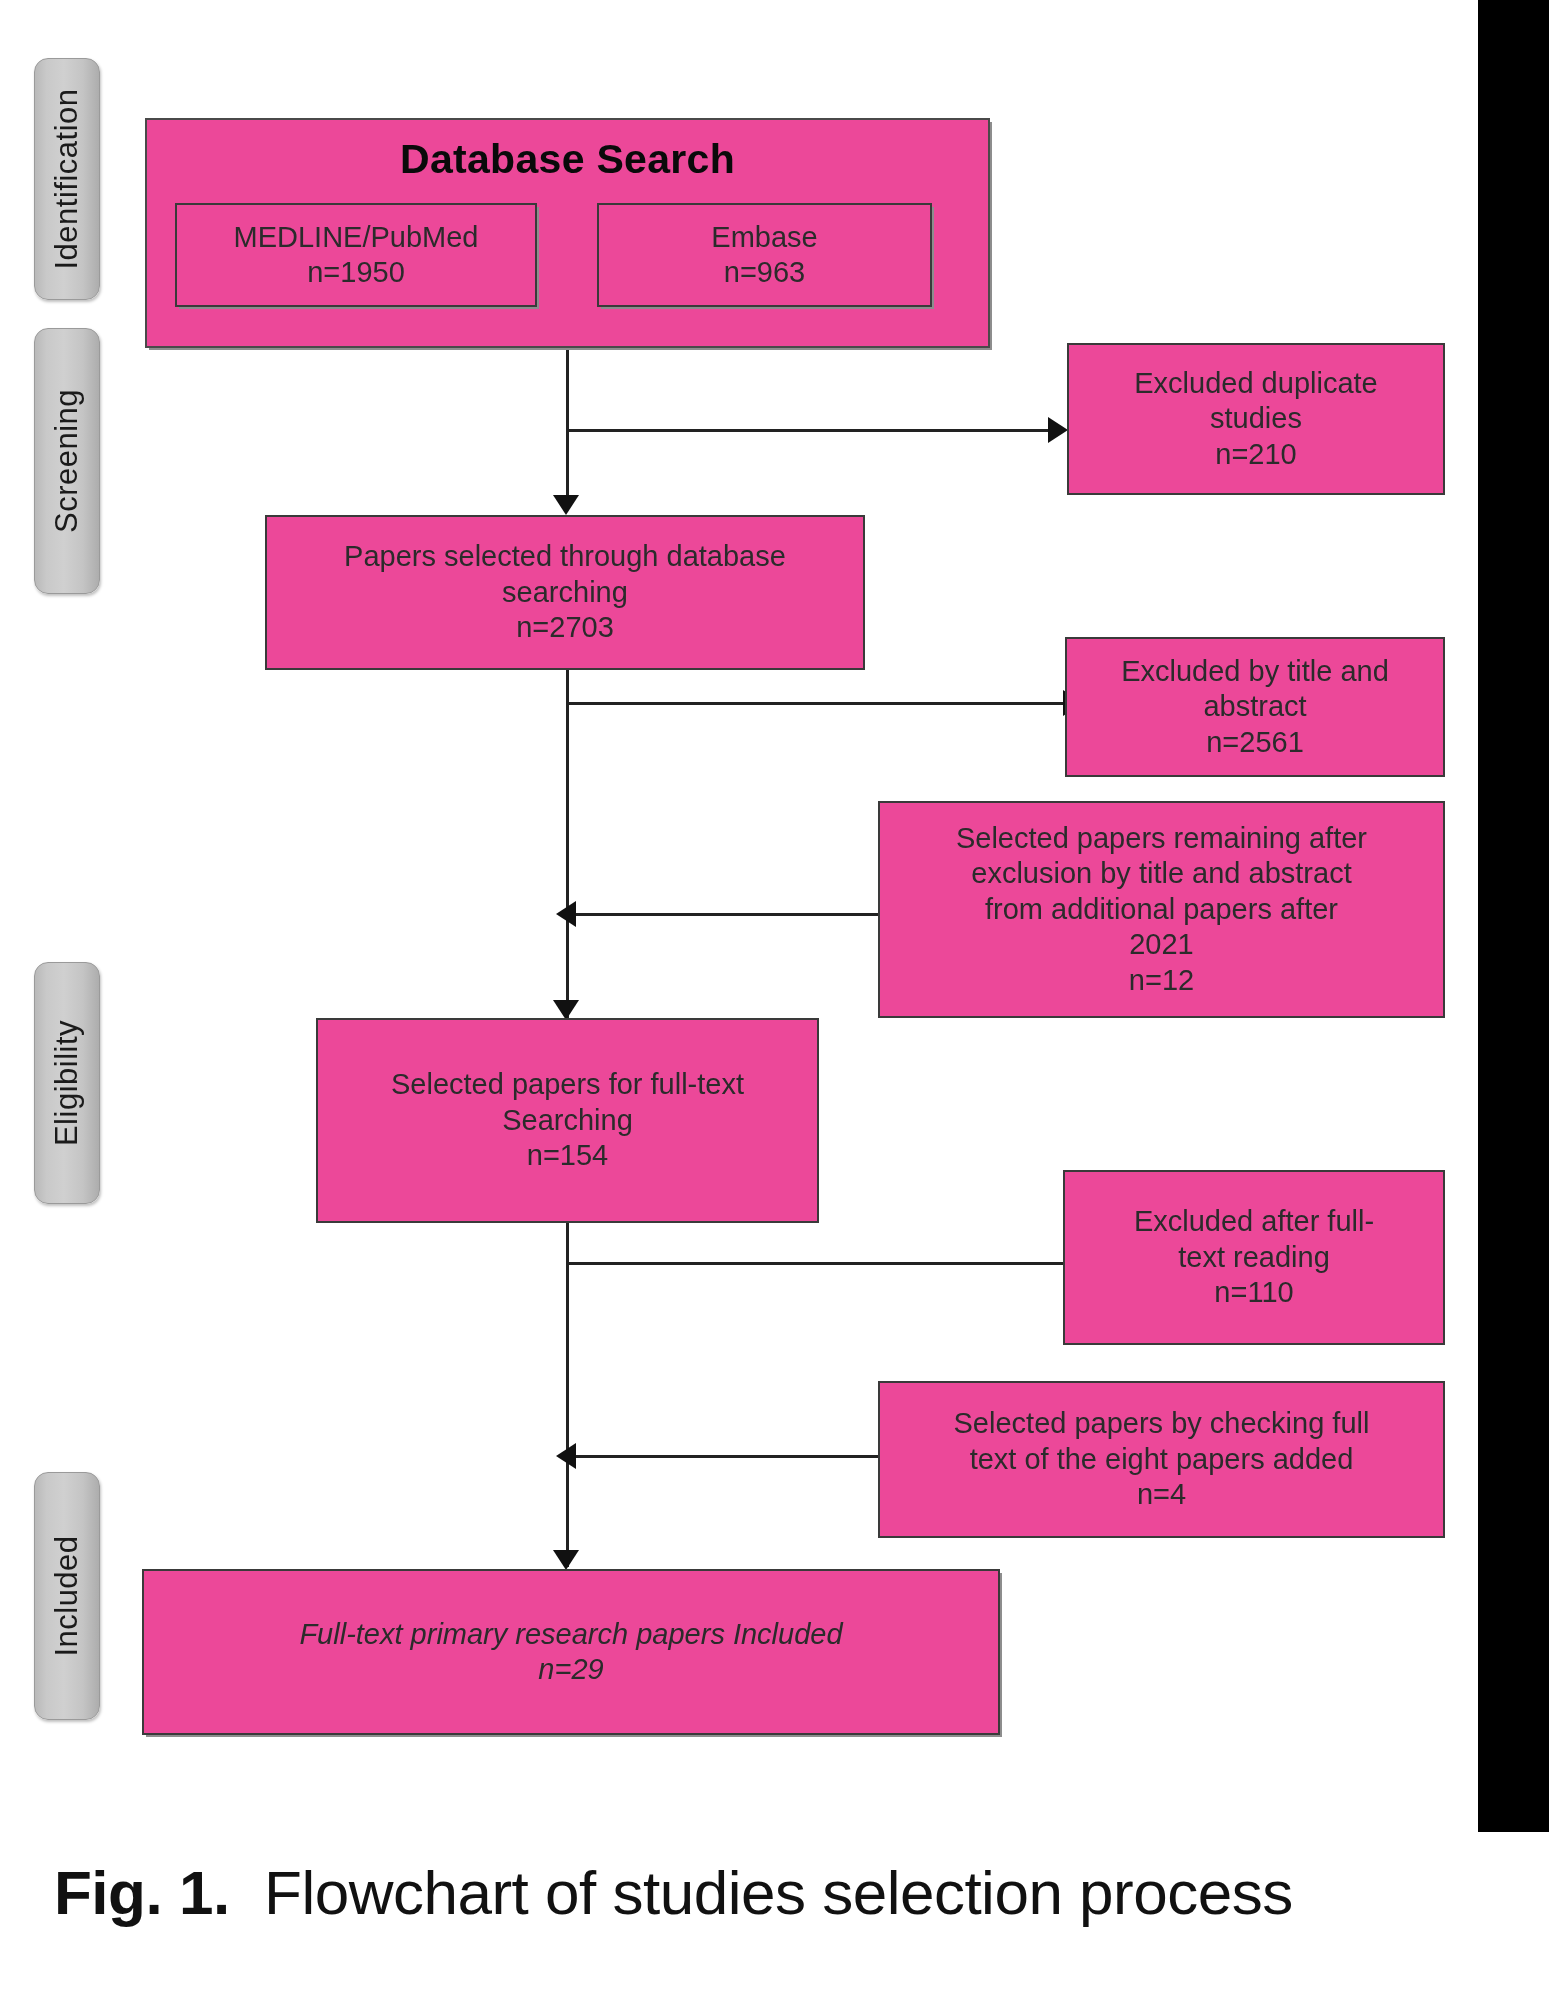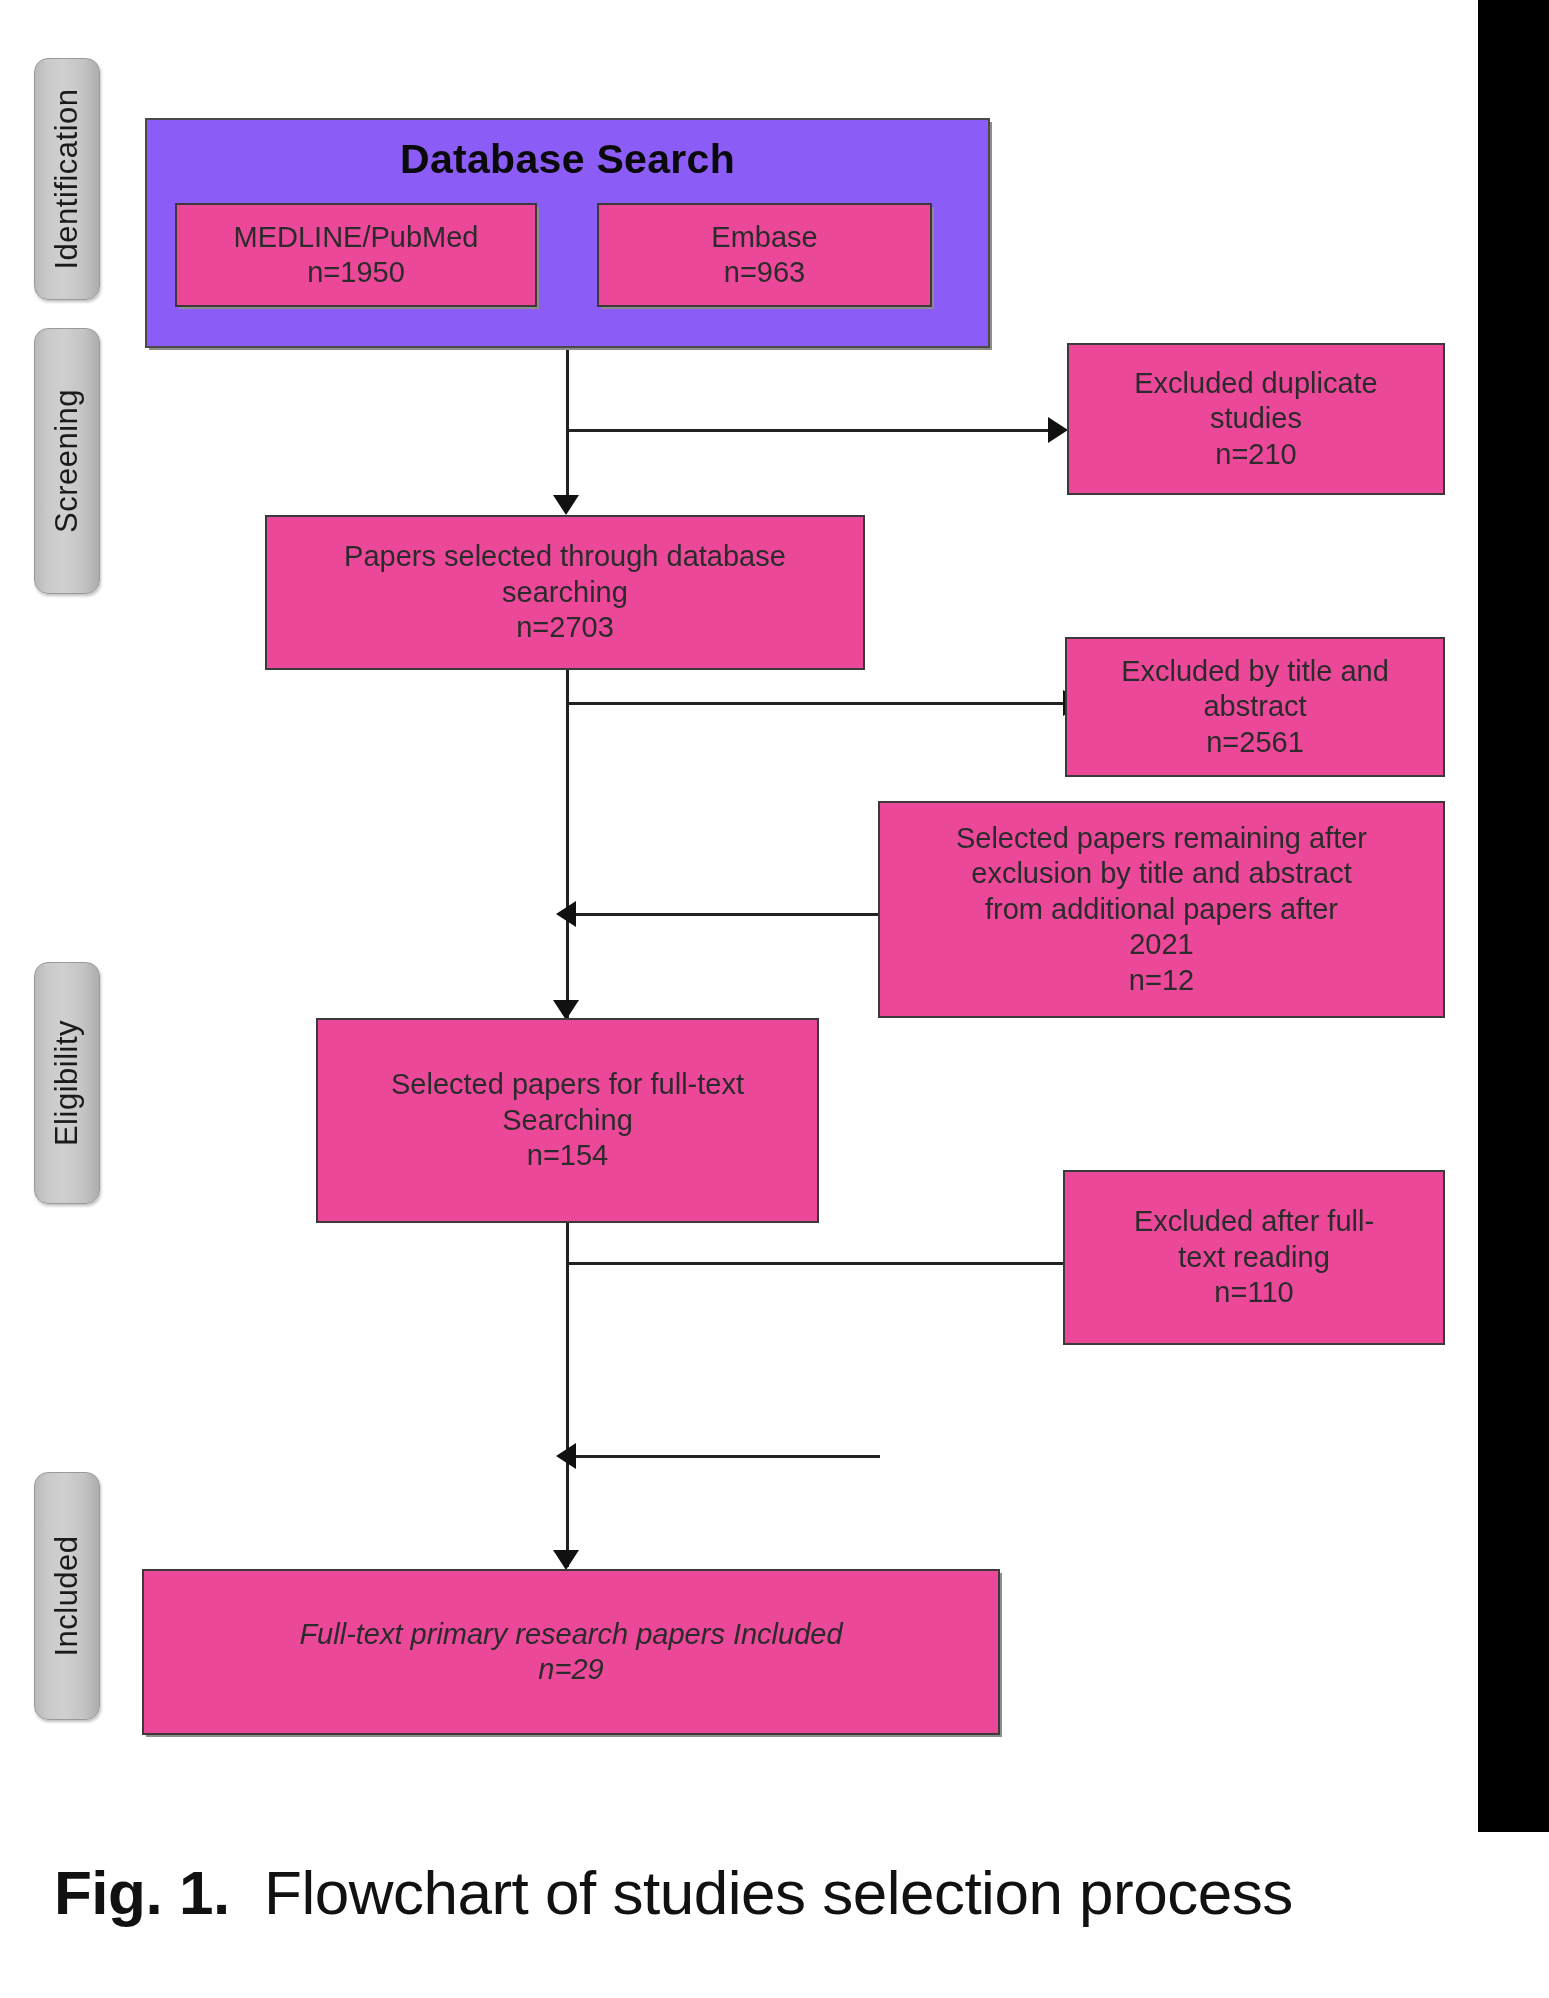--- a/index.html
+++ b/index.html
@@ -101,21 +101,21 @@
     font-size: 29px;
     line-height: 1.22;
     color: #2b2b2b;
     padding: 0 8px;
     white-space: pre-line;
   }
 
   
   #db-search-group {
     position: absolute;
-    background: #8b5cf6;
+    background: #ec4899;
     border: 2px solid #4a4a4a;
     box-sizing: border-box;
     box-shadow: 3px 3px 0 -1px #8d8d8d;
   }
   #db-search-title {
     position: absolute;
     left: 0;
     top: 16px;
     width: 100%;
     text-align: center;
@@ -252,20 +252,25 @@
 Searching
 n=154</div>
   </div>
 
   <div class="flow-box" style="left:1063px; top:1170px; width:382px; height:175px;">
     <div class="flow-text">Excluded after full-
 text reading
 n=110</div>
   </div>
 
+  <div class="flow-box" style="left:878px; top:1381px; width:567px; height:157px;">
+    <div class="flow-text">Selected papers by checking full
+text of the eight papers added
+n=4</div>
+  </div>
 
   <div class="flow-box shadowed" style="left:142px; top:1569px; width:858px; height:166px;font-style:italic;">
     <div class="flow-text">Full-text primary research papers Included
 n=29</div>
   </div>
 
   <div id="caption-area">
     <div id="caption"><span class="cap-bold">Fig. 1.</span>&nbsp;&nbsp;<span class="cap-rest">Flowchart of studies selection process</span></div>
   </div>
 

